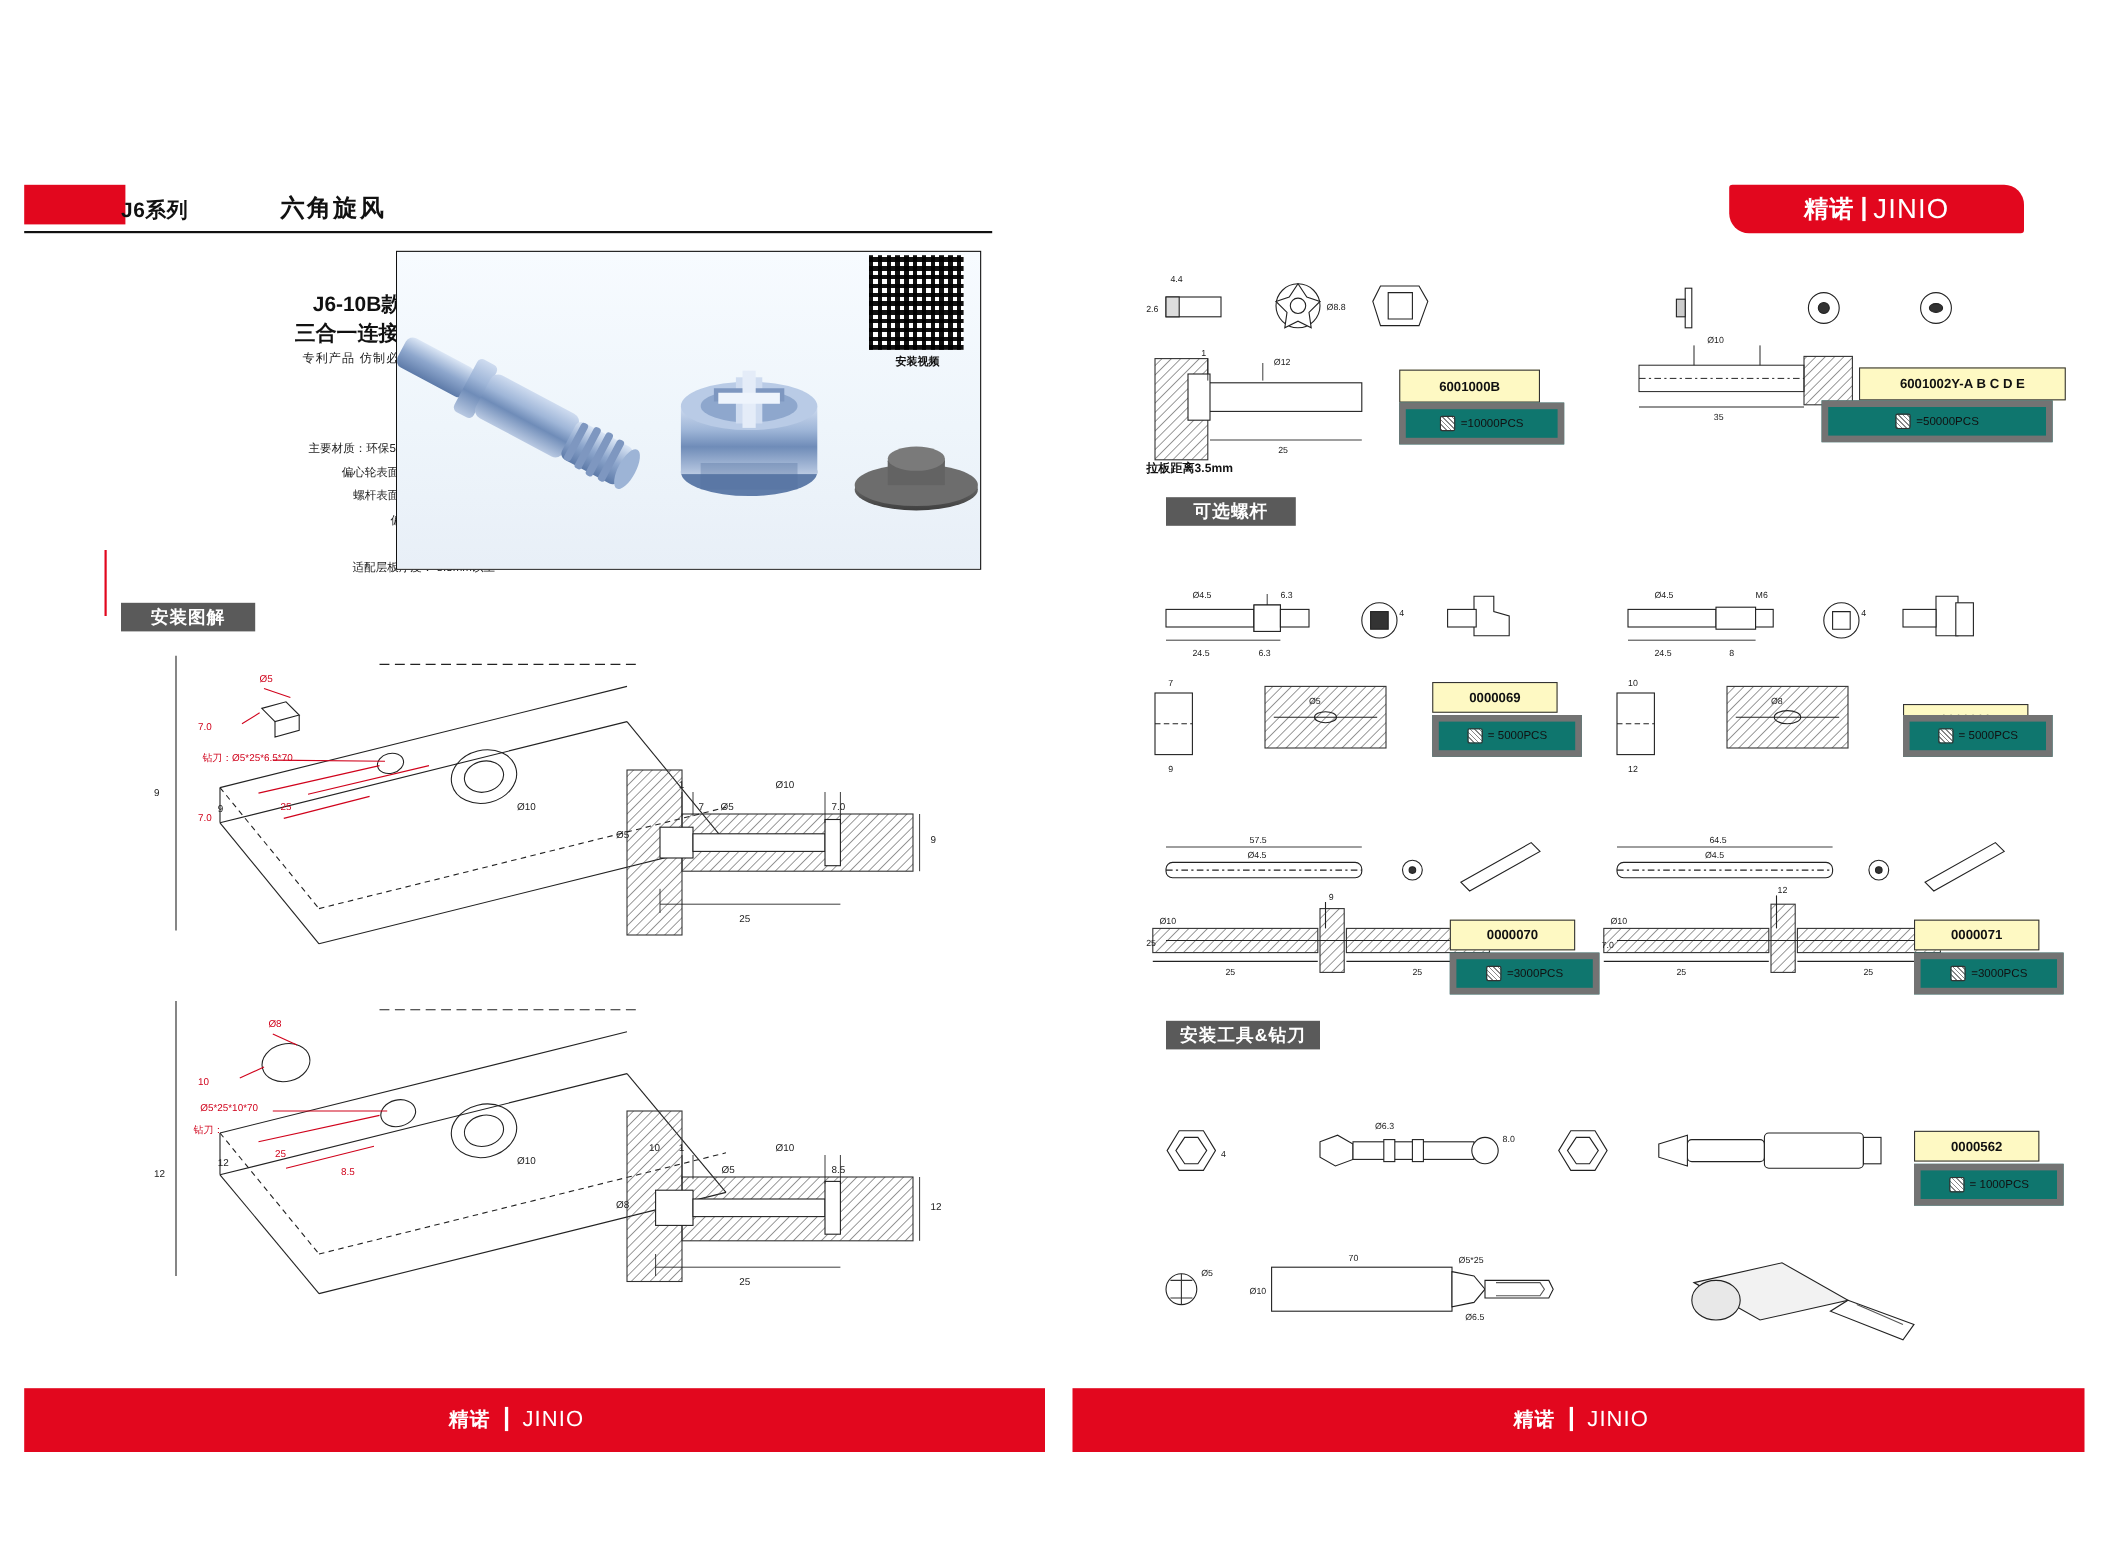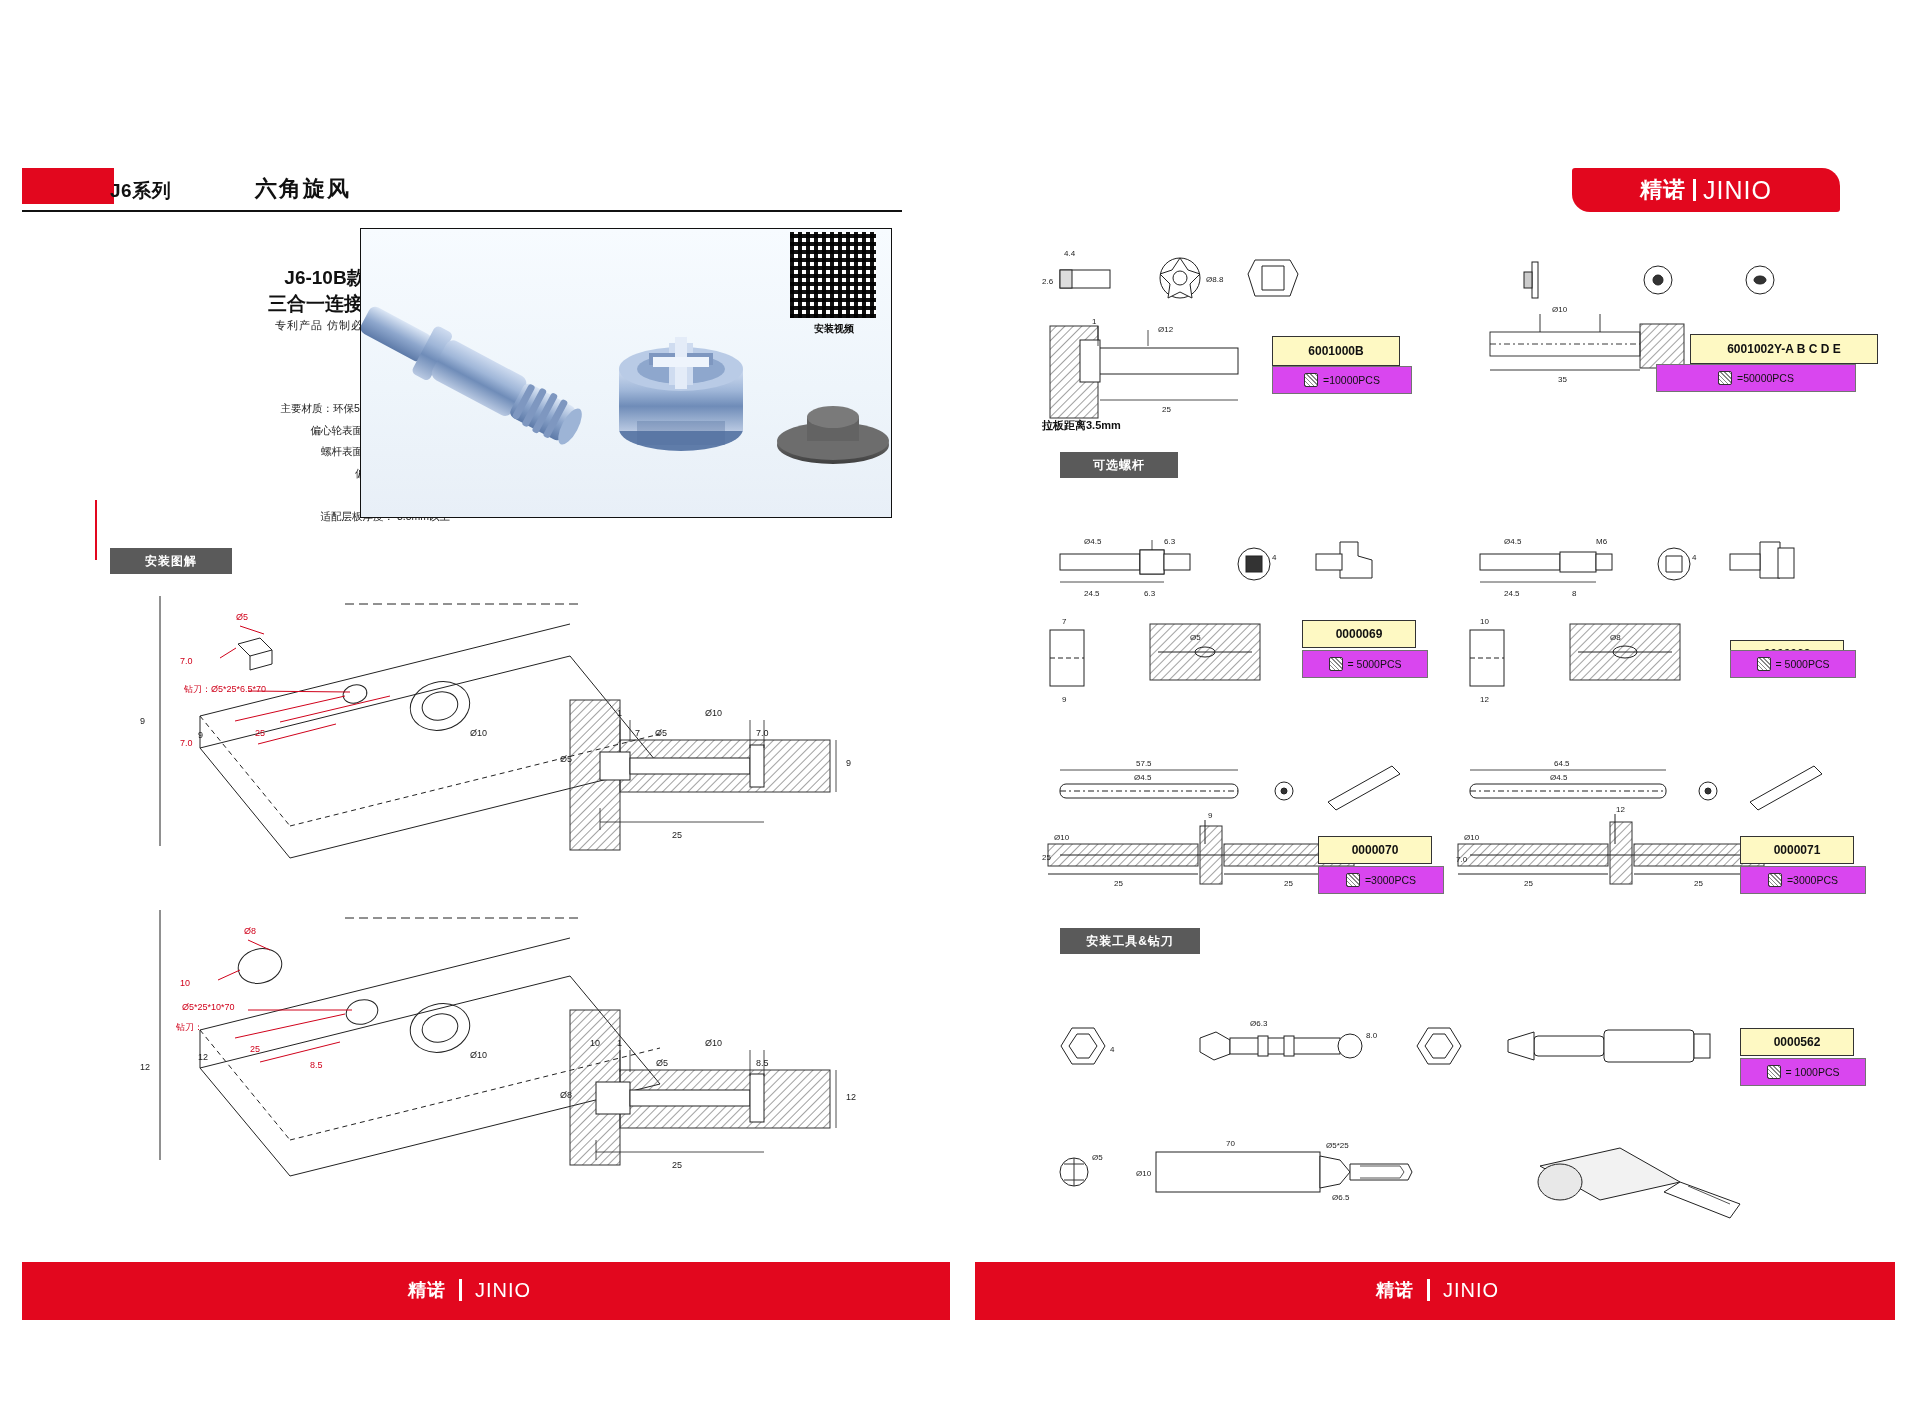--- a/index.html
+++ b/index.html
@@ -22,41 +22,41 @@
   .photo-box{position:absolute;left:360px;top:228px;width:530px;height:288px;border:1px solid #111;background:#fff;overflow:hidden;}
   .photo-inner{position:absolute;left:0;top:0;width:530px;height:288px;
     background:linear-gradient(180deg,#f7fbff 0%,#eef5fb 55%,#e8eff7 100%);}
   .qr{position:absolute;left:790px;top:232px;width:86px;height:86px;background:
      repeating-linear-gradient(90deg,#111 0 4px,#fff 4px 8px),
      repeating-linear-gradient(0deg,#111 0 4px,transparent 4px 8px);
      background-blend-mode:multiply;}
   .qr-cap{position:absolute;left:786px;top:322px;width:96px;text-align:center;font-size:10px;font-weight:bold;color:#111;}
 
   
-  .sec-label{position:absolute;background:#5a5a5a;color:#fff;font-size:12px;font-weight:bold;
+  .sec-label{position:absolute;background:#5a5a5a;color:#fff;font-size:16px;font-weight:bold;
      display:flex;align-items:center;justify-content:center;letter-spacing:1px;}
 
   
   .footer-bar{position:absolute;height:58px;background:#e2071e;}
   #footer-left{left:22px;top:1262px;width:928px;}
   #footer-right{left:975px;top:1262px;width:920px;}
   .footer-logo{position:absolute;top:1278px;display:flex;align-items:center;gap:6px;}
   .logo-wrap{display:inline-flex;align-items:center;}
   .logo-cn{font-size:18px;font-weight:bold;color:#fff;letter-spacing:1px;}
   .logo-en{font-size:20px;font-weight:normal;color:#fff;letter-spacing:1px;}
   .logo-bar{width:3px;height:22px;background:#fff;margin:0 7px;}
 
   
   #brand-badge{position:absolute;left:1572px;top:168px;width:268px;height:44px;background:#e2071e;
      border-radius:3px 18px 3px 18px;display:flex;align-items:center;justify-content:center;}
   #brand-badge .logo-cn{font-size:22px;}
   #brand-badge .logo-en{font-size:25px;}
   .part-code{position:absolute;border:1px solid #333;background:#fef9c3;font-size:12px;
      display:flex;align-items:center;justify-content:center;font-weight:bold;color:#111;}
-  .pcs-box{position:absolute;border:1px solid #737373;background:#d946ef;font-size:10.5px;
+  .pcs-box{position:absolute;border:6px solid #737373;background:#0f766e;font-size:10.5px;
      display:flex;align-items:center;justify-content:center;gap:5px;color:#111;padding:0 6px;}
   .pcs-ic{width:12px;height:12px;border:1px solid #333;border-radius:2px;
      background:repeating-linear-gradient(45deg,#888 0 1px,#fff 1px 3px);display:inline-block;}
 </style>
 </head>
 <body>
 
 <div class="page">
 
   <div id="brand-badge">

